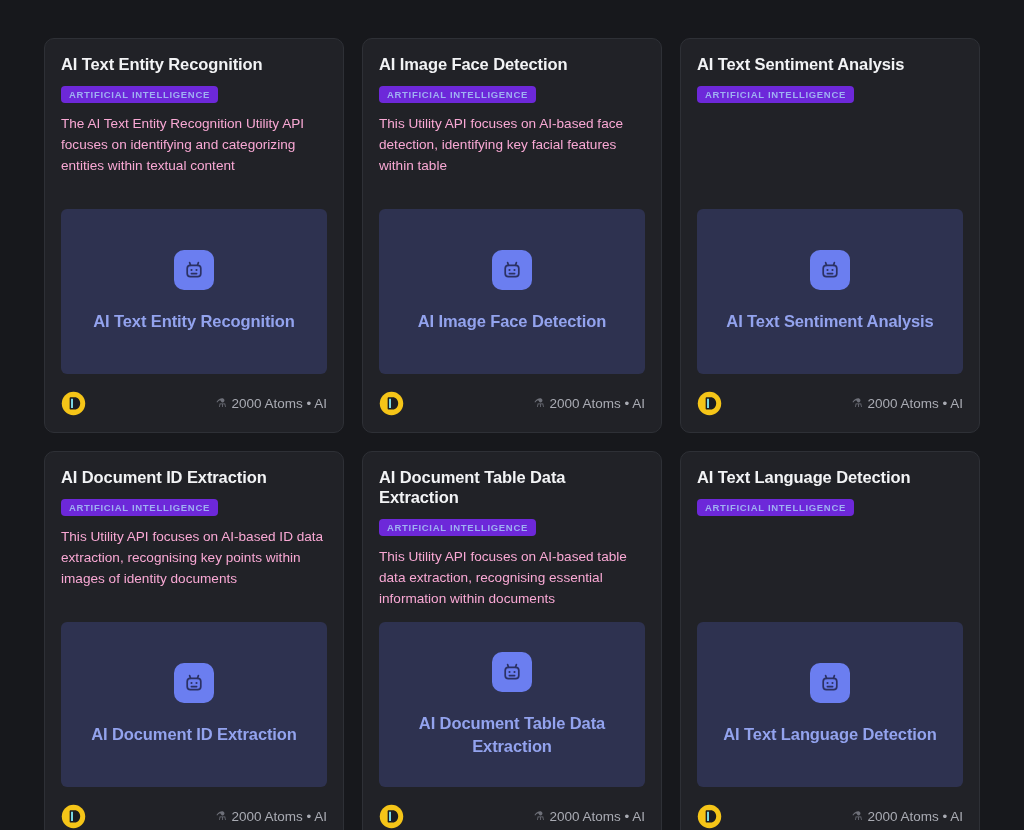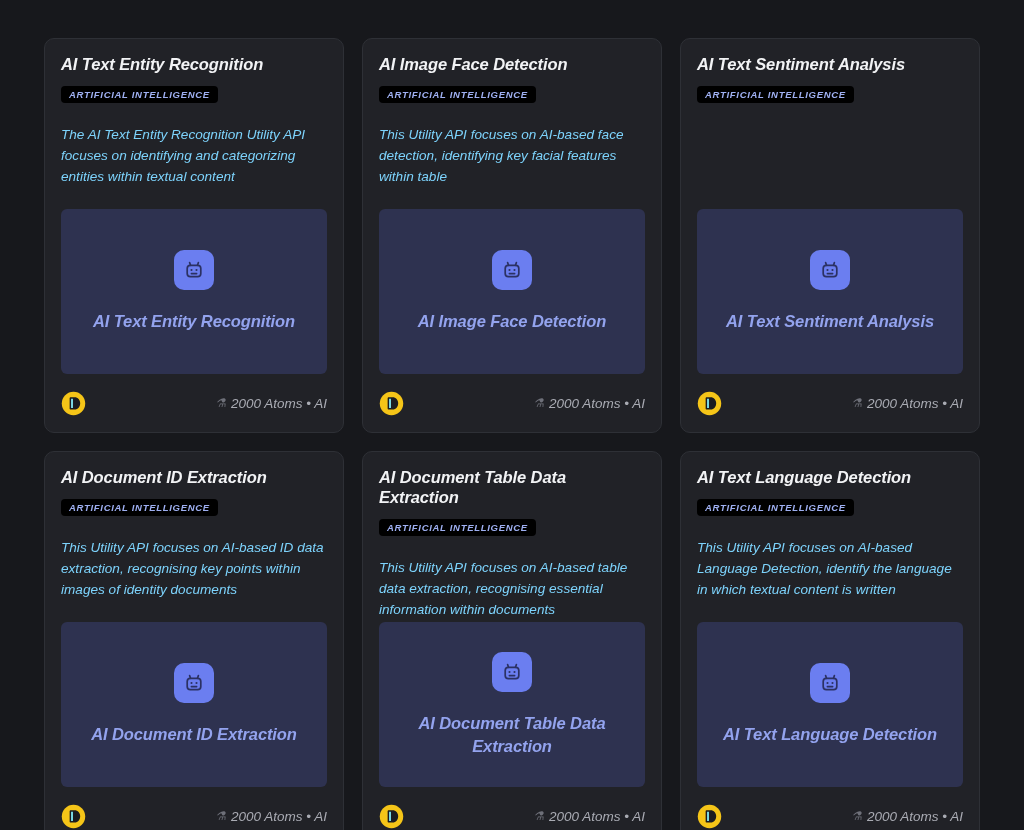--- a/index.html
+++ b/index.html
@@ -21,50 +21,49 @@
   }
 
   .card {
     background: #212227;
     border: 1px solid #2e3036;
     border-radius: 10px;
     padding: 16px 16px 0 16px;
     display: flex;
     flex-direction: column;
     height: 395px;
-    font-style: italic;
   }
 
   .card-title {
     font-size: 16.5px;
     font-weight: bold;
     color: #f2f3f5;
     letter-spacing: -0.1px;
     line-height: 1.2;
   }
 
   .badge-row { margin-top: 9px; }
 
   .badge {
     display: inline-block;
-    background: #000000;
+    background: #6d28d9;
     color: #9fb0f2;
     font-size: 9.5px;
     font-weight: bold;
     letter-spacing: 0.7px;
     padding: 4px 8px 4px 8px;
     border-radius: 4px;
     line-height: 1;
   }
 
   .card-desc {
-    margin-top: 22px;
+    margin-top: 11px;
     font-size: 13.6px;
     line-height: 20.8px;
-    color: #7dd3fc;
+    color: #f9a8d4;
     max-height: 83px;
     overflow: hidden;
   }
 
   .thumb {
     margin-top: auto;
     background: #2e3250;
     border-radius: 6px;
     height: 165px;
     display: flex;
@@ -295,21 +294,20 @@
         <span>2000 Atoms • AI</span>
       </span>
     </div>
   </div>
 
   <div class="card">
     <div class="card-title">AI Text Language Detection</div>
     <div class="badge-row">
       <span class="badge">ARTIFICIAL INTELLIGENCE</span>
     </div>
-    <div class="card-desc">This Utility API focuses on AI-based Language Detection, identify the language in which textual content is written</div>
     <div class="thumb">
       <div class="thumb-icon">
         <svg width="24" height="24" viewBox="0 0 24 24" fill="none" stroke="#2b3163" stroke-width="1.7" stroke-linecap="round" stroke-linejoin="round">
           <path d="M8.5 7.3 L7.6 4.6"></path>
           <path d="M15.5 7.3 L16.4 4.6"></path>
           <rect x="5.2" y="7.3" width="13.6" height="11.4" rx="3.1"></rect>
           <circle cx="9.5" cy="12" r="1.05" fill="#2b3163" stroke="none"></circle>
           <circle cx="14.5" cy="12" r="1.05" fill="#2b3163" stroke="none"></circle>
           <path d="M9.4 15.6 H14.6"></path>
         </svg>

